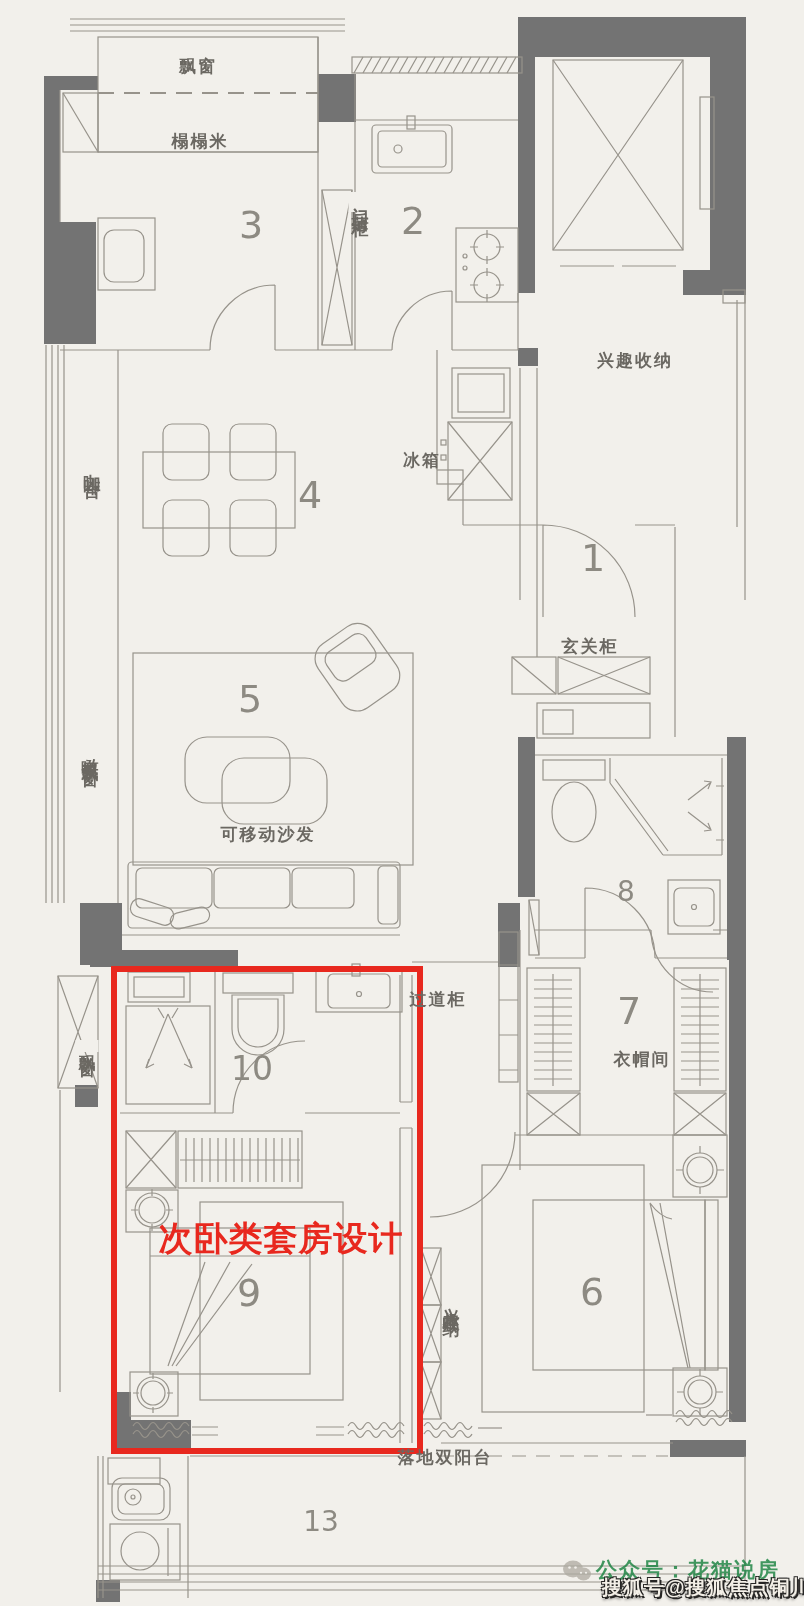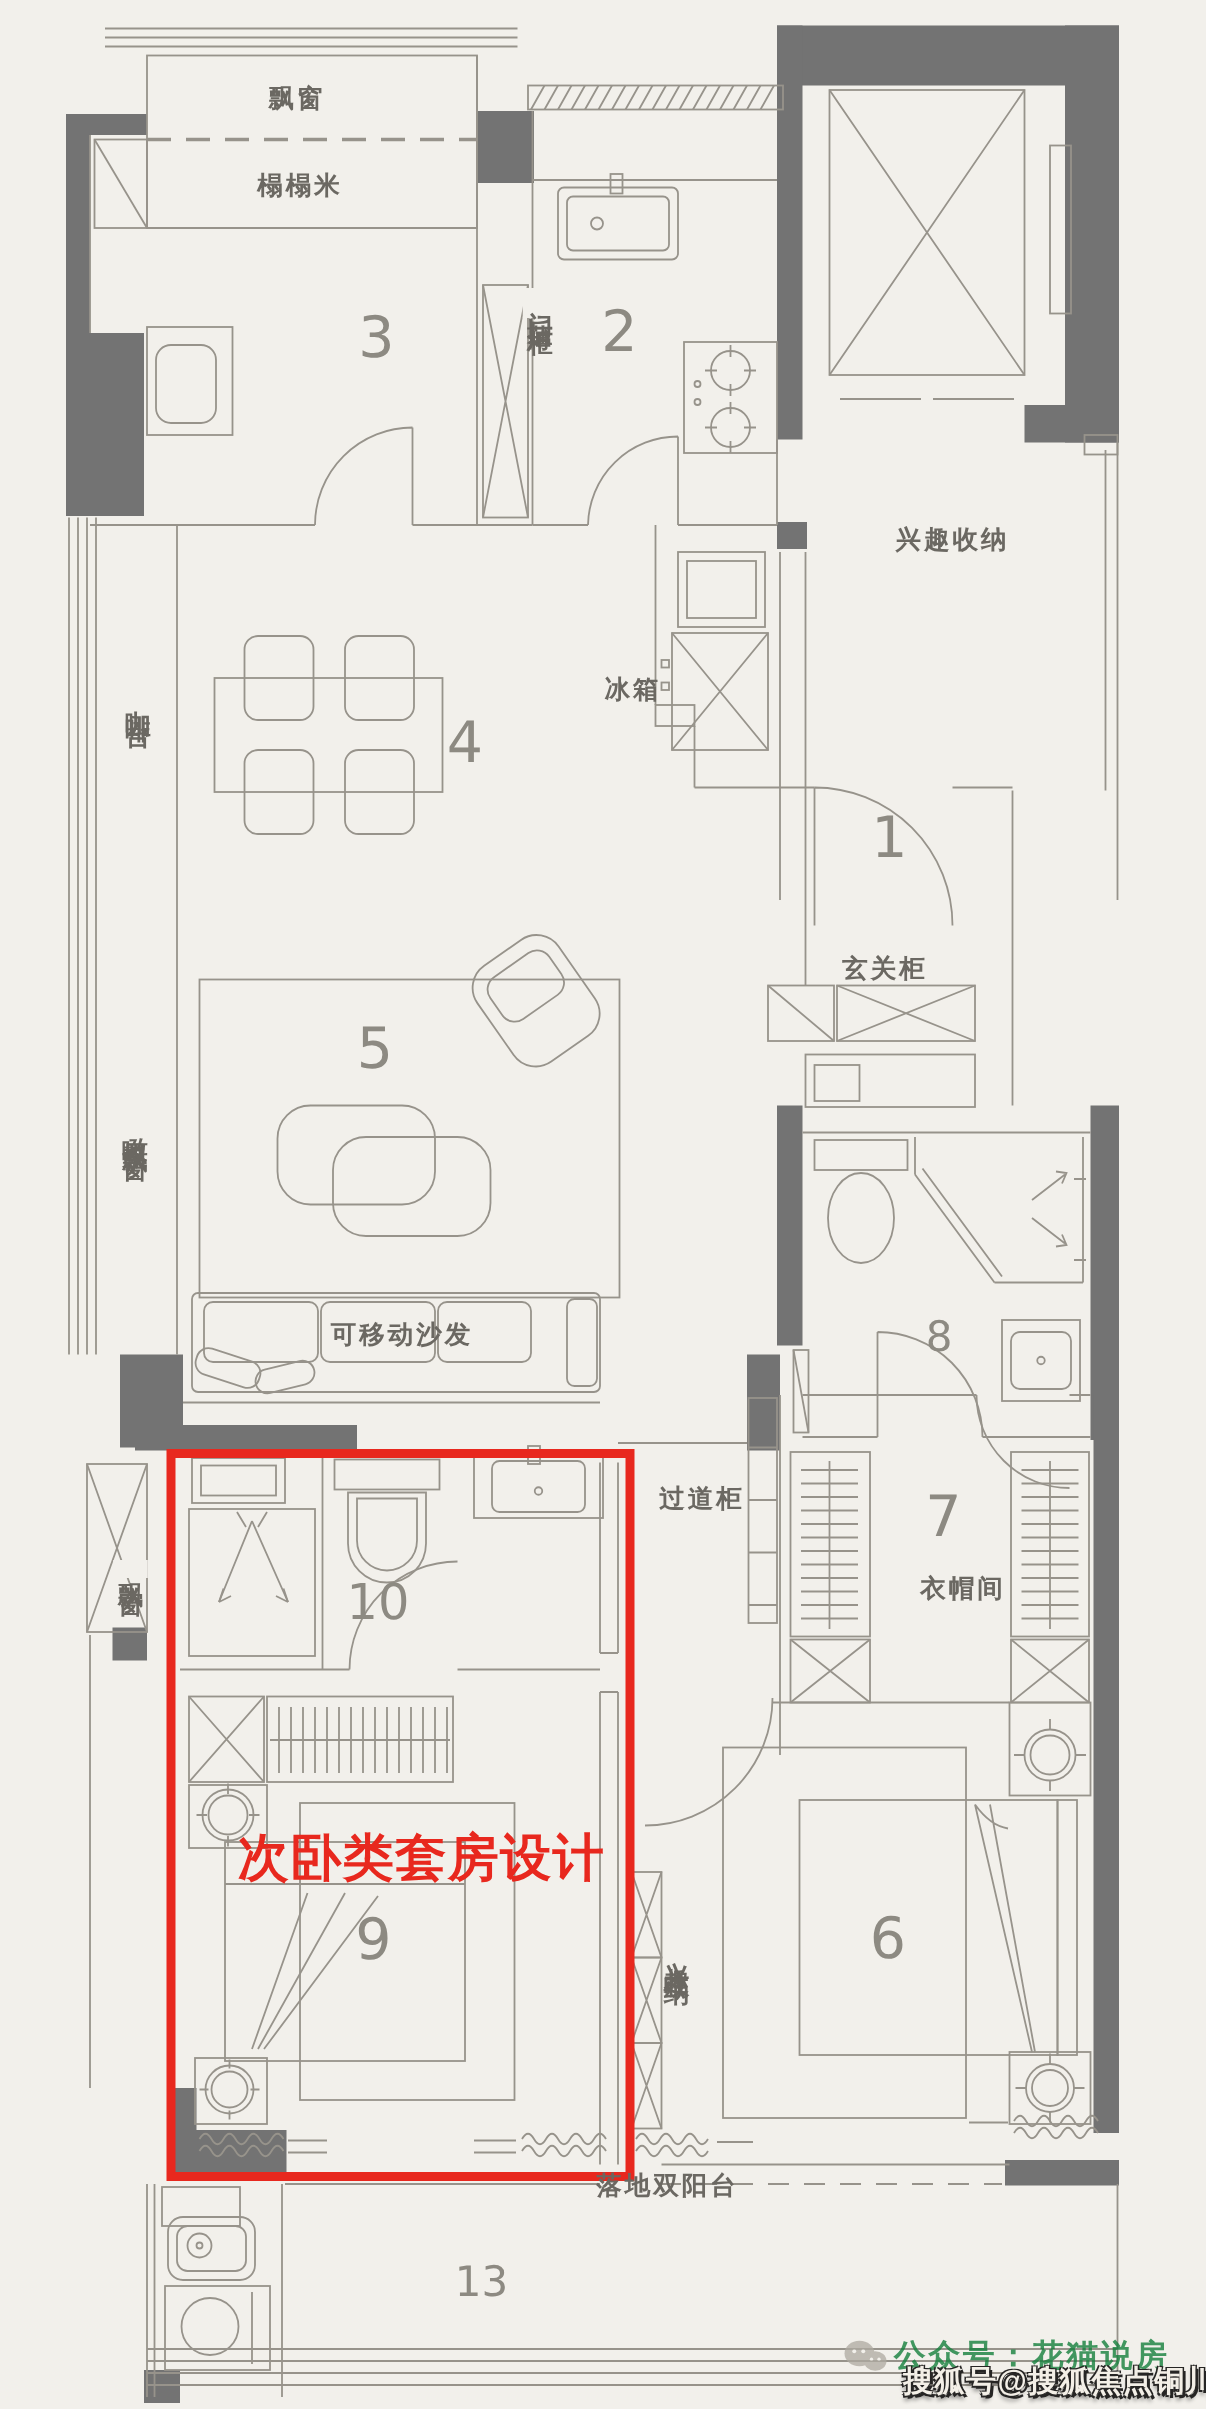--- a/index.html
+++ b/index.html
@@ -303,29 +303,29 @@
 <div class="num" style="left:310px;top:495px">4</div>
 <div class="num" style="left:250px;top:699px">5</div>
 <div class="num" style="left:592px;top:1292px">6</div>
 <div class="num" style="left:629px;top:1011px">7</div>
 <div class="num small" style="left:626px;top:891px">8</div>
 <div class="num" style="left:249px;top:1293px">9</div>
 <div class="num mid" style="left:252px;top:1068px">10</div>
 <div class="num small" style="left:321px;top:1521px">13</div>
 
 <div class="lbl" style="left:198px;top:66px">飘窗</div>
-<div class="lbl" style="left:200px;top:124px">榻榻米</div>
+<div class="lbl" style="left:200px;top:141px">榻榻米</div>
 <div class="vlbl" style="left:360px;top:192px">门后薄柜</div>
 <div class="lbl" style="left:635px;top:360px">兴趣收纳</div>
 <div class="lbl" style="left:422px;top:460px">冰箱</div>
 <div class="vlbl" style="left:92px;top:458px">咖啡台</div>
 <div class="lbl" style="left:590px;top:646px">玄关柜</div>
 <div class="vlbl" style="left:90px;top:742px">瞰景飘窗</div>
-<div class="lbl" style="left:268px;top:890px">可移动沙发</div>
-<div class="lbl" style="left:468px;top:999px">过道柜</div>
+<div class="lbl" style="left:268px;top:834px">可移动沙发</div>
+<div class="lbl" style="left:438px;top:999px">过道柜</div>
 <div class="lbl" style="left:642px;top:1059px">衣帽间</div>
 <div class="vlbl" style="left:87px;top:1040px">飘窗</div>
 <div class="vlbl" style="left:451px;top:1292px;background:transparent">兴趣收纳</div>
 <div class="lbl" style="left:445px;top:1457px" able="false">落地双阳台</div>
 
 <svg class="wm-icon" viewBox="0 0 30 24">
   <ellipse cx="11" cy="10" rx="10" ry="8.5" fill="#aeaaa1"></ellipse>
   <ellipse cx="21.5" cy="15" rx="7.5" ry="6.5" fill="#aeaaa1"></ellipse>
   <circle cx="7.5" cy="8.5" r="1.3" fill="#f2f0eb"></circle>
   <circle cx="13.5" cy="8.5" r="1.3" fill="#f2f0eb"></circle>

